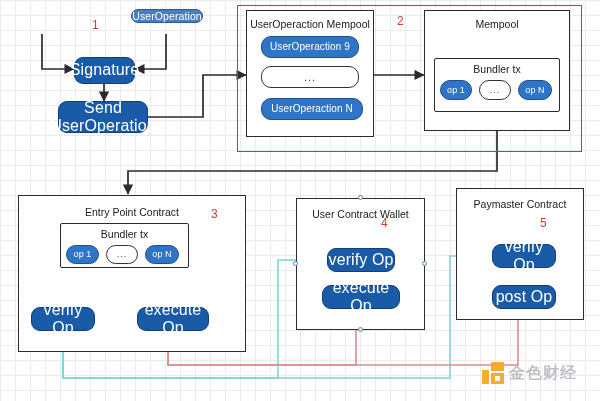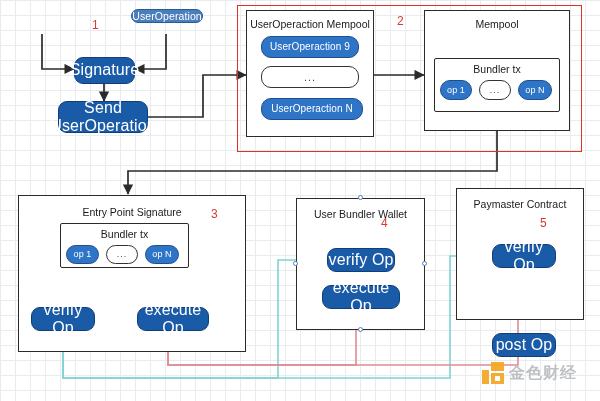--- a/index.html
+++ b/index.html
@@ -202,54 +202,54 @@
     <div class="box-title" style="top:7px;">Mempool</div>
   </div>
   <div class="box-inner" style="left:434px;top:58px;width:126px;height:54px;">
     <div class="box-title" style="top:4px;">Bundler tx</div>
   </div>
   <div class="node pill-md" style="left:440px;top:80px;width:32px;height:20px;font-size:9px;">op 1</div>
   <div class="node pill-white" style="left:479px;top:80px;width:32px;height:20px;font-size:9px;">...</div>
   <div class="node pill-md" style="left:518px;top:80px;width:34px;height:20px;font-size:9px;">op N</div>
 
   <div class="box" style="left:18px;top:195px;width:228px;height:157px;">
-    <div class="box-title" style="top:10px;">Entry Point Signature</div>
+    <div class="box-title" style="top:10px;">Entry Point Contract</div>
   </div>
   <div class="step-num" style="left:211px;top:207px;">3</div>
 
   <div class="box-inner" style="left:60px;top:223px;width:129px;height:45px;">
     <div class="box-title" style="top:4px;">Bundler tx</div>
   </div>
   <div class="node pill-md" style="left:66px;top:245px;width:33px;height:19px;font-size:9px;">op 1</div>
   <div class="node pill-white" style="left:106px;top:245px;width:32px;height:19px;font-size:9px;">...</div>
   <div class="node pill-md" style="left:145px;top:245px;width:34px;height:19px;font-size:9px;">op N</div>
 
   <div class="node pill-dk" style="left:31px;top:307px;width:64px;height:24px;">verify Op</div>
   <div class="node pill-dk" style="left:137px;top:307px;width:72px;height:24px;">execute Op</div>
 
   <div class="box" style="left:296px;top:198px;width:129px;height:132px;">
-    <div class="box-title" style="top:9px;">User Bundler Wallet</div>
+    <div class="box-title" style="top:9px;">User Contract Wallet</div>
   </div>
   <div class="step-num" style="left:381px;top:216px;">4</div>
 
   <div class="node pill-dk" style="left:327px;top:248px;width:68px;height:24px;">verify Op</div>
   <div class="node pill-dk" style="left:322px;top:285px;width:78px;height:24px;">execute Op</div>
 
   <div class="handle" style="left:358px;top:195px;"></div>
   <div class="handle" style="left:293px;top:261px;"></div>
   <div class="handle" style="left:422px;top:261px;"></div>
   <div class="handle" style="left:358px;top:327px;"></div>
 
   <div class="box" style="left:456px;top:188px;width:128px;height:132px;">
     <div class="box-title" style="top:9px;">Paymaster Contract</div>
   </div>
   <div class="step-num" style="left:540px;top:216px;">5</div>
 
   <div class="node pill-dk" style="left:492px;top:244px;width:64px;height:24px;">verify Op</div>
-  <div class="node pill-dk" style="left:492px;top:285px;width:64px;height:24px;margin-top:48px;">post Op</div>
+  <div class="node pill-dk" style="left:492px;top:285px;width:64px;height:24px;">post Op</div>
 
   <div id="watermark">
     <span class="wm-logo">
       <i class="a"></i>
         <i class="b"></i>
         <i class="c"></i>
         <i class="d"></i>
     </span>
     <span class="wm-text">金色财经</span>
   </div>

